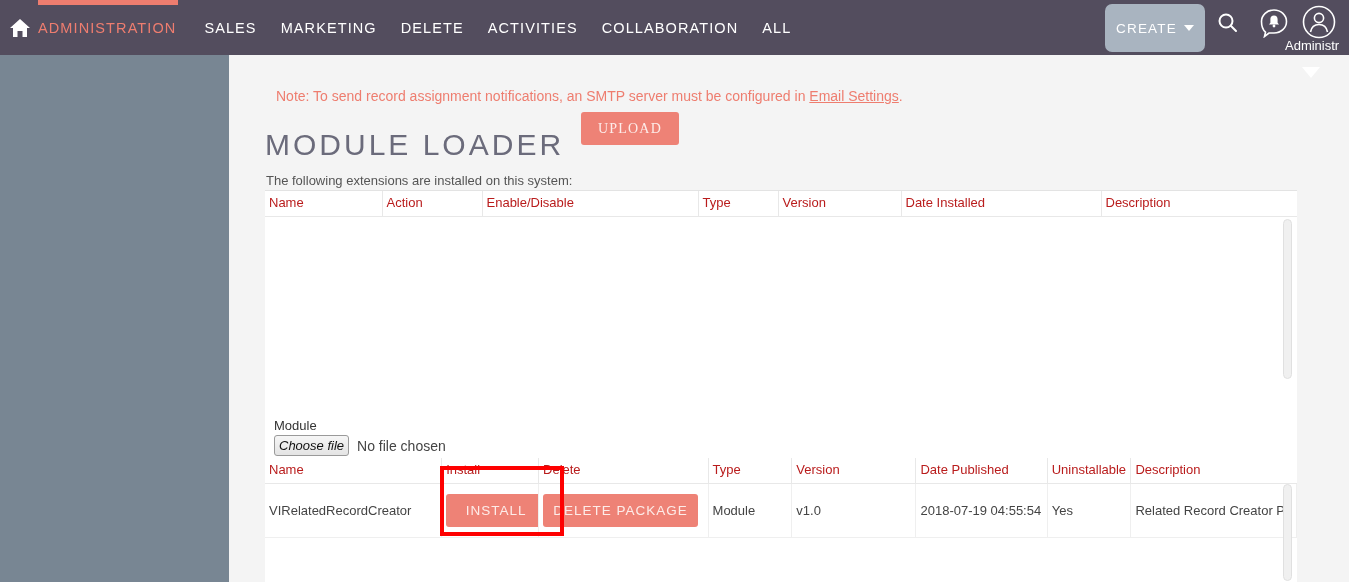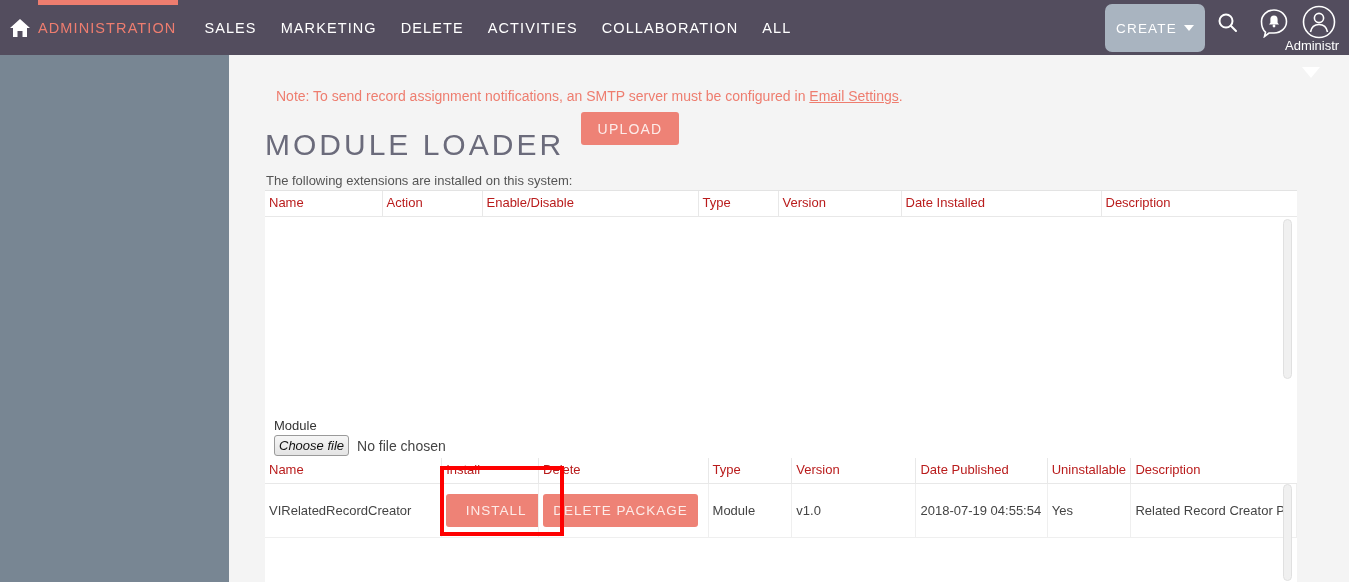--- a/index.html
+++ b/index.html
@@ -183,21 +183,21 @@
     font-family: "Liberation Sans", sans-serif;
     cursor: pointer;
     font-style: italic;
   }
   #no-file-text { font-size: 14px; color: #444; }
   #upload-btn {
     position: absolute; left: 352px; top: 57px;
     width: 98px; height: 33px;
     background: #ee8276; border: none; border-radius: 3px;
     color: #fdece9; font-size: 14px; letter-spacing: 1.2px;
-    font-family: Liberation Sans, sans-serif;
+    font-family: Liberation Serif, serif;
     cursor: pointer;
   }
 
   
   #packages-panel {
     position: absolute; left: 36px; top: 403px;
     width: 1032px; height: 124px;
     background: #ffffff;
   }
   #pkg-table td { height: 54px; vertical-align: middle; }

